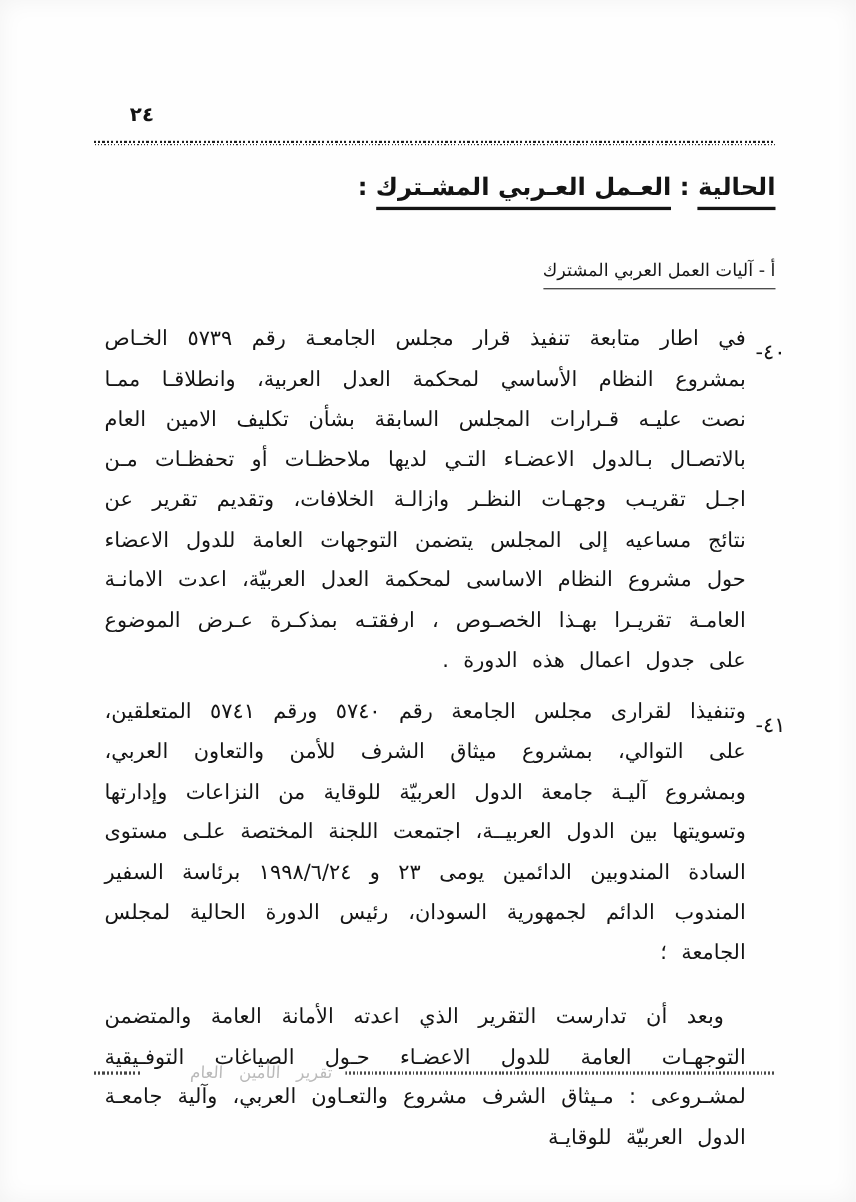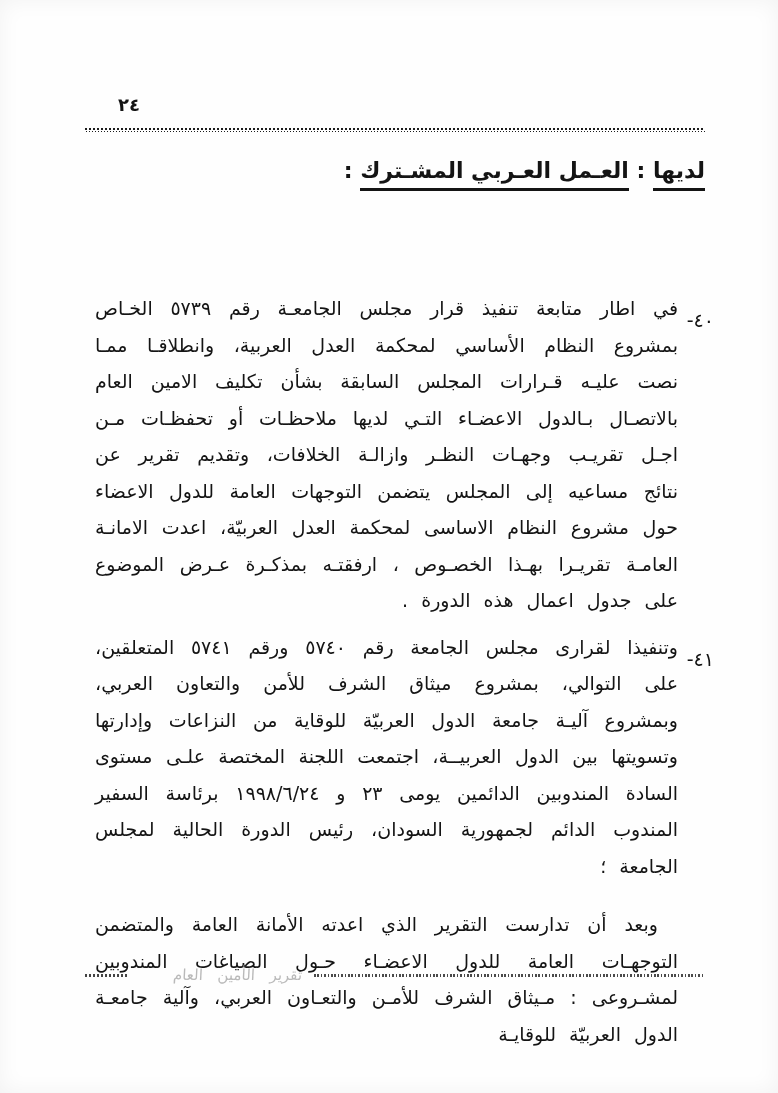--- a/index.html
+++ b/index.html
@@ -98,30 +98,31 @@
 </style>
 </head>
 <body>
 
 <div class="scan-page">
 
   <div class="page-number">٢٤</div>
 
   <div class="dotted-rule"></div>
 
-  <div class="section-heading"><span class="u">لديها</span><span> : </span><span class="u">العـمل العـربي المشـترك</span><span> :</span></div>
+  <div class="section-heading"><span class="u">الحالية</span><span> : </span><span class="u">العـمل العـربي المشـترك</span><span> :</span></div>
 
+  <div class="subsection-heading">أ - آليات العمل العربي المشترك</div>
 
   <div class="body-text">
 
     <p class="list-item"><span class="item-number">٤٠-</span><span>في اطار متابعة تنفيذ قرار مجلس الجامعـة رقم ٥٧٣٩ الخـاص </span><b>بمشروع النظام الأساسي لمحكمة العدل العربية،</b><span> وانطلاقـا ممـا نصت عليـه قـرارات المجلس السابقة بشأن تكليف الامين العام بالاتصـال بـالدول الاعضـاء التـي لديها ملاحظـات أو تحفظـات مـن اجـل تقريـب وجهـات النظـر وازالـة الخلافات، وتقديم تقرير عن نتائج مساعيه إلى المجلس يتضمن التوجهات العامة للدول الاعضاء حول مشروع النظام الاساسى لمحكمة العدل العربيّة، اعدت الامانـة العامـة تقريـرا بهـذا الخصـوص ، ارفقتـه بمذكـرة عـرض الموضوع على جدول اعمال هذه الدورة .</span></p>
 
     <p class="list-item"><span class="item-number">٤١-</span><span>وتنفيذا لقرارى مجلس الجامعة رقم ٥٧٤٠ ورقم ٥٧٤١ المتعلقين، على التوالي، </span><b>بمشروع ميثاق الشرف للأمن والتعاون العربي، وبمشروع آليـة جامعة الدول العربيّة للوقاية من النزاعات وإدارتها وتسويتها بين الدول العربيــة،</b><span> اجتمعت اللجنة المختصة علـى مستوى السادة المندوبين الدائمين يومى ٢٣ و ١٩٩٨/٦/٢٤ برئاسة السفير المندوب الدائم لجمهورية السودان، رئيس الدورة الحالية لمجلس الجامعة ؛</span></p>
 
-    <p class="closing-paragraph">وبعد أن تدارست التقرير الذي اعدته الأمانة العامة والمتضمن التوجهـات العامة للدول الاعضـاء حـول الصياغات المندوبين لمشـروعى : مـيثاق الشرف للأمـن والتعـاون العربي،  وآلية جامعـة الدول العربيّة للوقايـة</p>
+    <p class="closing-paragraph">وبعد أن تدارست التقرير الذي اعدته الأمانة العامة والمتضمن التوجهـات العامة للدول الاعضـاء حـول الصياغات التوفـيقية لمشـروعى : مـيثاق الشرف مشروع والتعـاون العربي،  وآلية جامعـة الدول العربيّة للوقايـة</p>
 
   </div>
 
   <div class="footer-rule">
     <div class="dash-left"></div>
     <div class="footer-stamp">تقرير الأمين العام</div>
     <div class="dots-right"></div>
   </div>
 
 </div>

